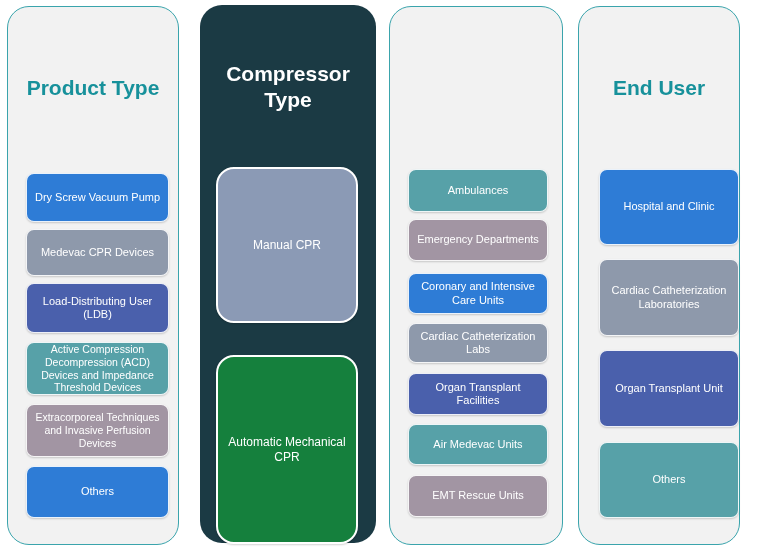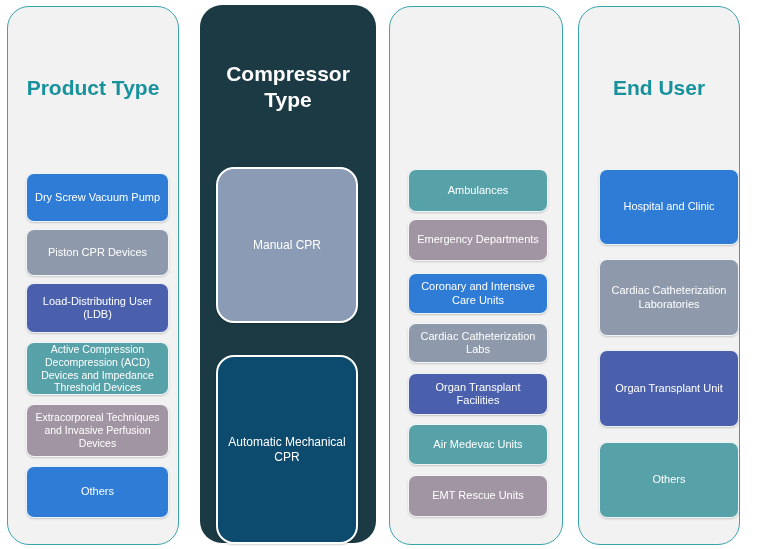--- a/index.html
+++ b/index.html
@@ -73,42 +73,42 @@
 <body>
 
 <div class="canvas">
 
   <div class="column light col-0" style="background-color: rgb(242, 242, 242); border-color: rgb(58, 164, 172);">
     <div class="column-title" style="color: rgb(23, 145, 155);">Product Type</div>
     <div class="box" style="top: 166px; height: 49px; background-color: rgb(46, 124, 214);">
       <span>Dry Screw Vacuum Pump</span>
     </div>
     <div class="box" style="top: 222px; height: 47px; background-color: rgb(142, 153, 171);">
-      <span>Piston CPR Devices</span>
+      <span>Medevac CPR Devices</span>
     </div>
     <div class="box" style="top: 276px; height: 50px; background-color: rgb(74, 96, 172);">
       <span>Load-Distributing User (LDB)</span>
     </div>
     <div class="box" style="top: 335px; height: 53px; font-size: 10.5px; background-color: rgb(87, 161, 168);">
       <span>Active Compression Decompression (ACD) Devices and Impedance Threshold Devices</span>
     </div>
     <div class="box" style="top: 397px; height: 53px; font-size: 10.5px; background-color: rgb(162, 149, 163);">
       <span>Extracorporeal Techniques and Invasive Perfusion Devices</span>
     </div>
     <div class="box" style="top: 459px; height: 52px; background-color: rgb(46, 124, 214);">
       <span>Others</span>
     </div>
   </div>
 
   <div class="column dark col-1" style="background-color: rgb(27, 58, 68);">
     <div class="column-title" style="color: rgb(255, 255, 255);">Compressor Type</div>
     <div class="box" style="top: 162px; height: 156px; background-color: rgb(139, 154, 181);">
       <span>Manual CPR</span>
     </div>
-    <div class="box" style="top: 350px; height: 189px; background-color: #0c4a6e;">
+    <div class="box" style="top: 350px; height: 189px; background-color: #15803d;">
       <span>Automatic Mechanical CPR</span>
     </div>
   </div>
 
   <div class="column light col-2" style="background-color: rgb(242, 242, 242); border-color: rgb(58, 164, 172);">
     <div class="box" style="top: 162px; height: 43px; background-color: rgb(87, 161, 168);">
       <span>Ambulances</span>
     </div>
     <div class="box" style="top: 212px; height: 42px; background-color: rgb(162, 149, 163);">
       <span>Emergency Departments</span>

